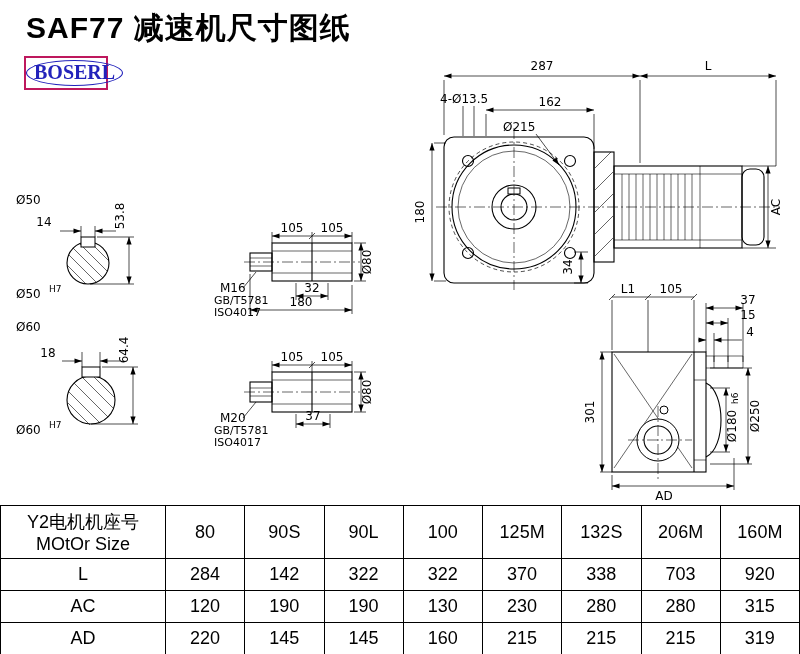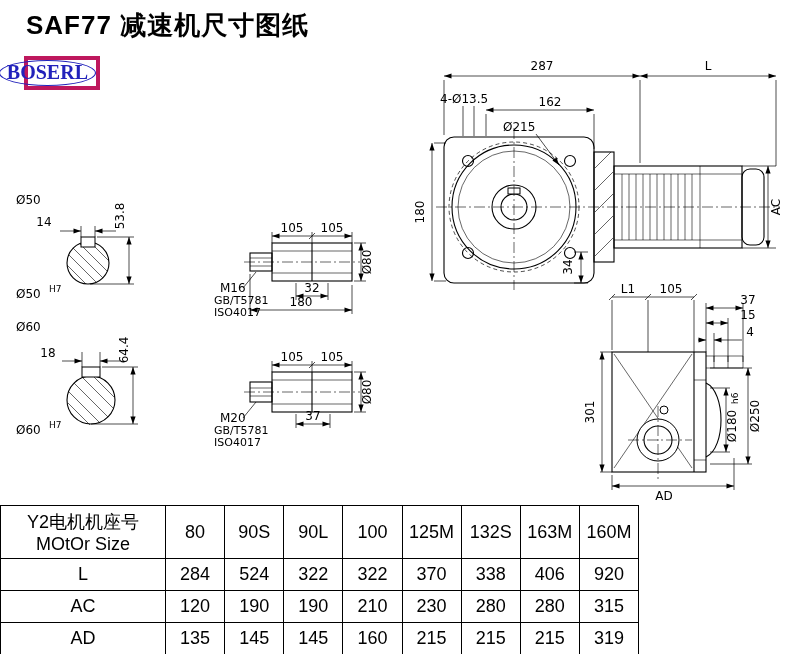--- a/index.html
+++ b/index.html
@@ -1,34 +1,34 @@
 <!DOCTYPE html>
 <html><head>
 <meta charset="utf-8">
 <style>
   *{margin:0;padding:0;box-sizing:border-box}
   html,body{width:800px;height:654px;background:#fff;overflow:hidden;position:relative;
             font-family:"Liberation Sans",sans-serif;color:#000}
-  .page-title{position:absolute;left:26px;top:8px;font-size:26px;font-weight:bold;letter-spacing:1px}
-  .logo-box{position:absolute;left:24px;top:56px;width:76px;height:34px;border:4px solid #be185d;
-            display:flex;align-items:center;justify-content:flex-end}
+  .page-title{position:absolute;left:26px;top:8px;font-size:30px;font-weight:bold;letter-spacing:1px}
+  .logo-box{position:absolute;left:24px;top:56px;width:84px;height:34px;border:2px solid #be185d;
+            display:flex;align-items:center;justify-content:flex-start}
   .logo-oval{border:1.5px solid #2222bb;border-radius:50%;padding:0 7px;line-height:22px}
   .logo-text{font-family:"Liberation Serif",serif;font-size:20px;font-weight:bold;color:#2222bb}
   svg.drawing{position:absolute;left:0;top:0}
   .ol{fill:none;stroke:#000;stroke-width:1.1}
   .tn{fill:none;stroke:#000;stroke-width:.6}
   .dm{fill:none;stroke:#000;stroke-width:.7}
   .cl{fill:none;stroke:#000;stroke-width:.6;stroke-dasharray:11 3 2 3}
   .hd{fill:none;stroke:#000;stroke-width:.7;stroke-dasharray:4 3}
   .wf{fill:#fff;stroke:#000;stroke-width:1}
   .ah{fill:#000;stroke:none}
   svg text{fill:#000;font-family:"DejaVu Sans",sans-serif;font-size:12px}
   svg text.sm{font-size:9px}
   svg text.md{font-size:11px}
-  .tbl{position:absolute;left:0;top:505px;width:639px;border-collapse:collapse;table-layout:fixed}
+  .tbl{position:absolute;left:0;top:505px;width:800px;border-collapse:collapse;table-layout:fixed}
   .tbl th,.tbl td{border:1px solid #000;text-align:center;vertical-align:middle;
                   font-size:18px;font-weight:400;padding:0}
   .tbl tr.hrow th{height:53px}
   .tbl tr.drow td{height:32px}
 </style>
 </head>
 <body>
 
 <div class="page-title">SAF77 减速机尺寸图纸</div>
 <div class="logo-box">
@@ -360,48 +360,48 @@
     <th>
       <div>Y2电机机座号</div>
       <div>MOtOr Size</div>
     </th>
     <th>80</th>
     <th>90S</th>
     <th>90L</th>
     <th>100</th>
     <th>125M</th>
     <th>132S</th>
-    <th>163M</th>
+    <th>206M</th>
     <th>160M</th>
   </tr>
   <tr class="drow">
     <td>L</td>
     <td>284</td>
-    <td>524</td>
+    <td>142</td>
     <td>322</td>
     <td>322</td>
     <td>370</td>
     <td>338</td>
-    <td>406</td>
+    <td>703</td>
     <td>920</td>
   </tr>
   <tr class="drow">
     <td>AC</td>
     <td>120</td>
     <td>190</td>
     <td>190</td>
-    <td>210</td>
+    <td>130</td>
     <td>230</td>
     <td>280</td>
     <td>280</td>
     <td>315</td>
   </tr>
   <tr class="drow">
     <td>AD</td>
-    <td>135</td>
+    <td>220</td>
     <td>145</td>
     <td>145</td>
     <td>160</td>
     <td>215</td>
     <td>215</td>
     <td>215</td>
     <td>319</td>
   </tr>
 </tbody>
   </table>

